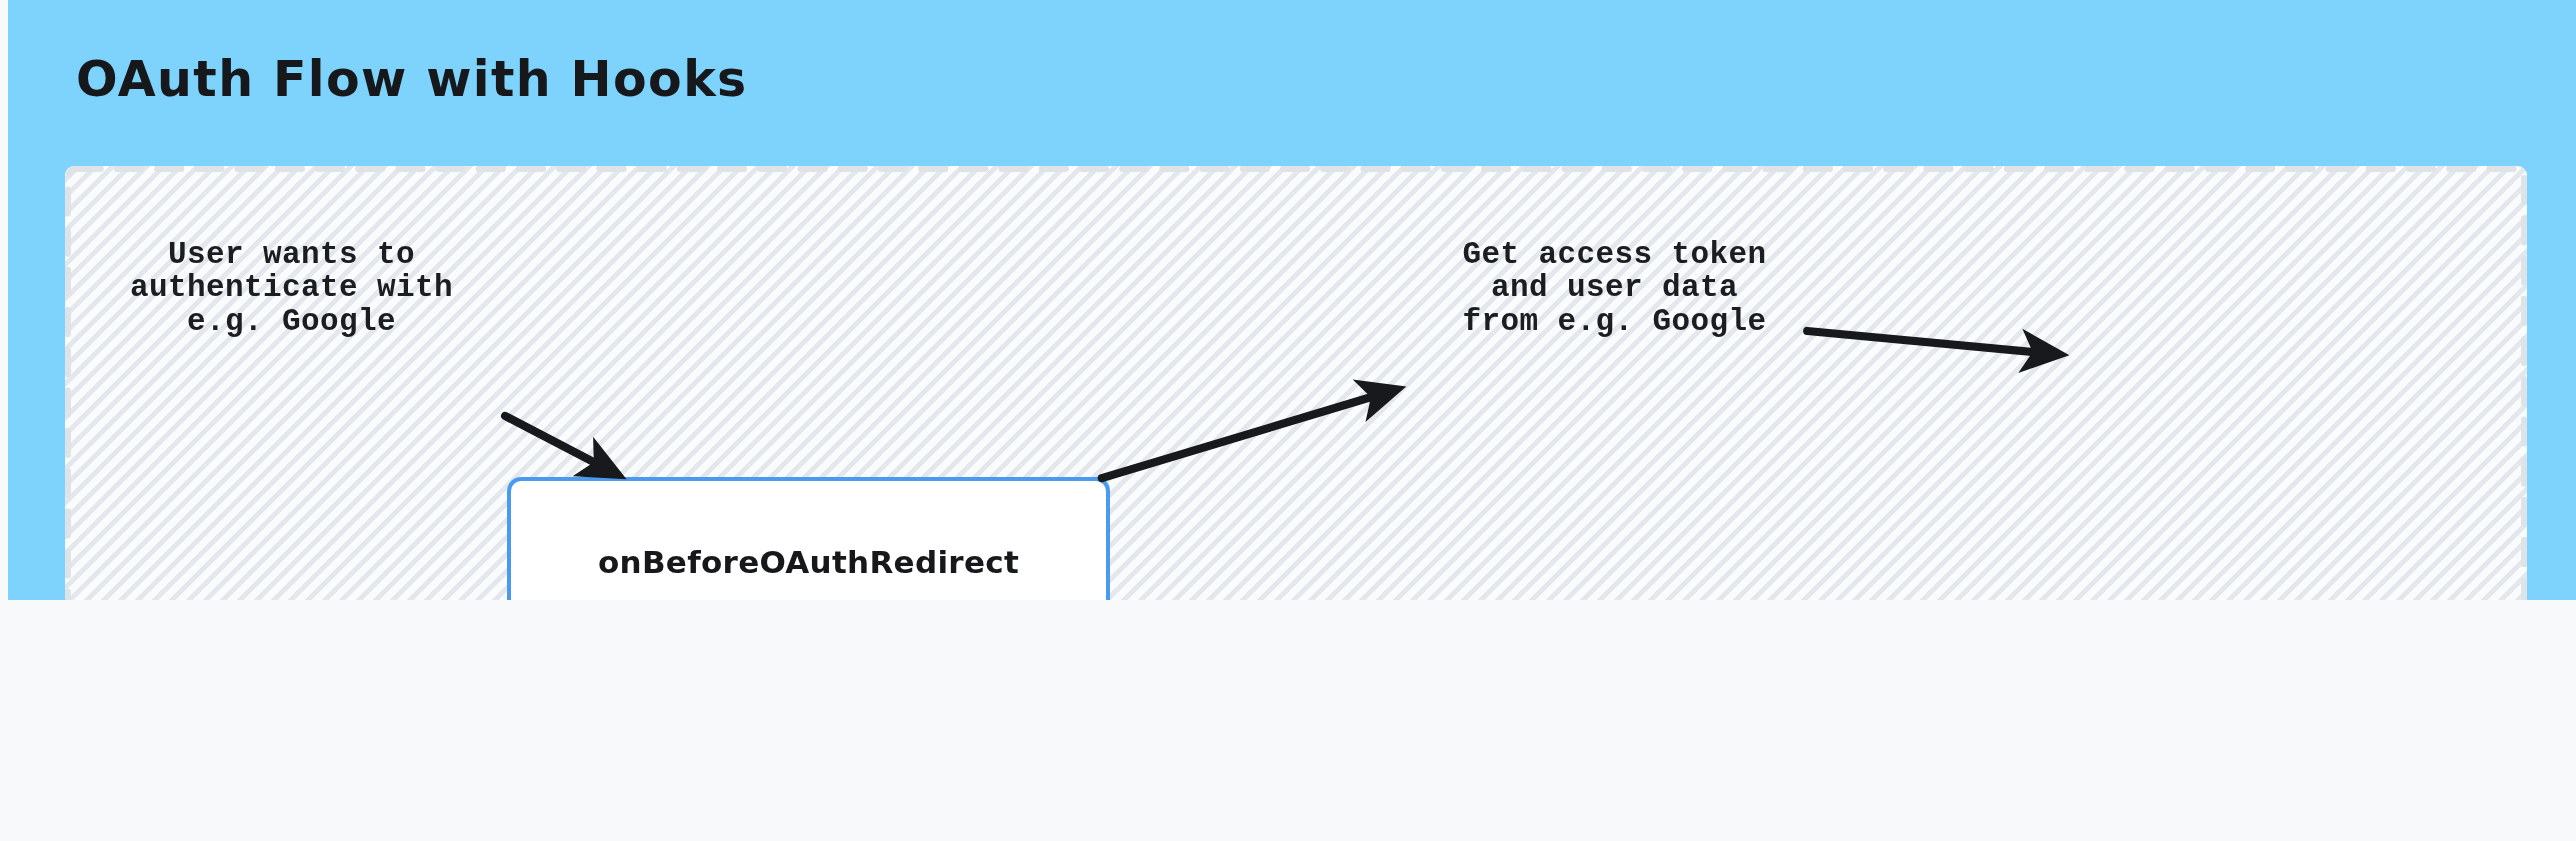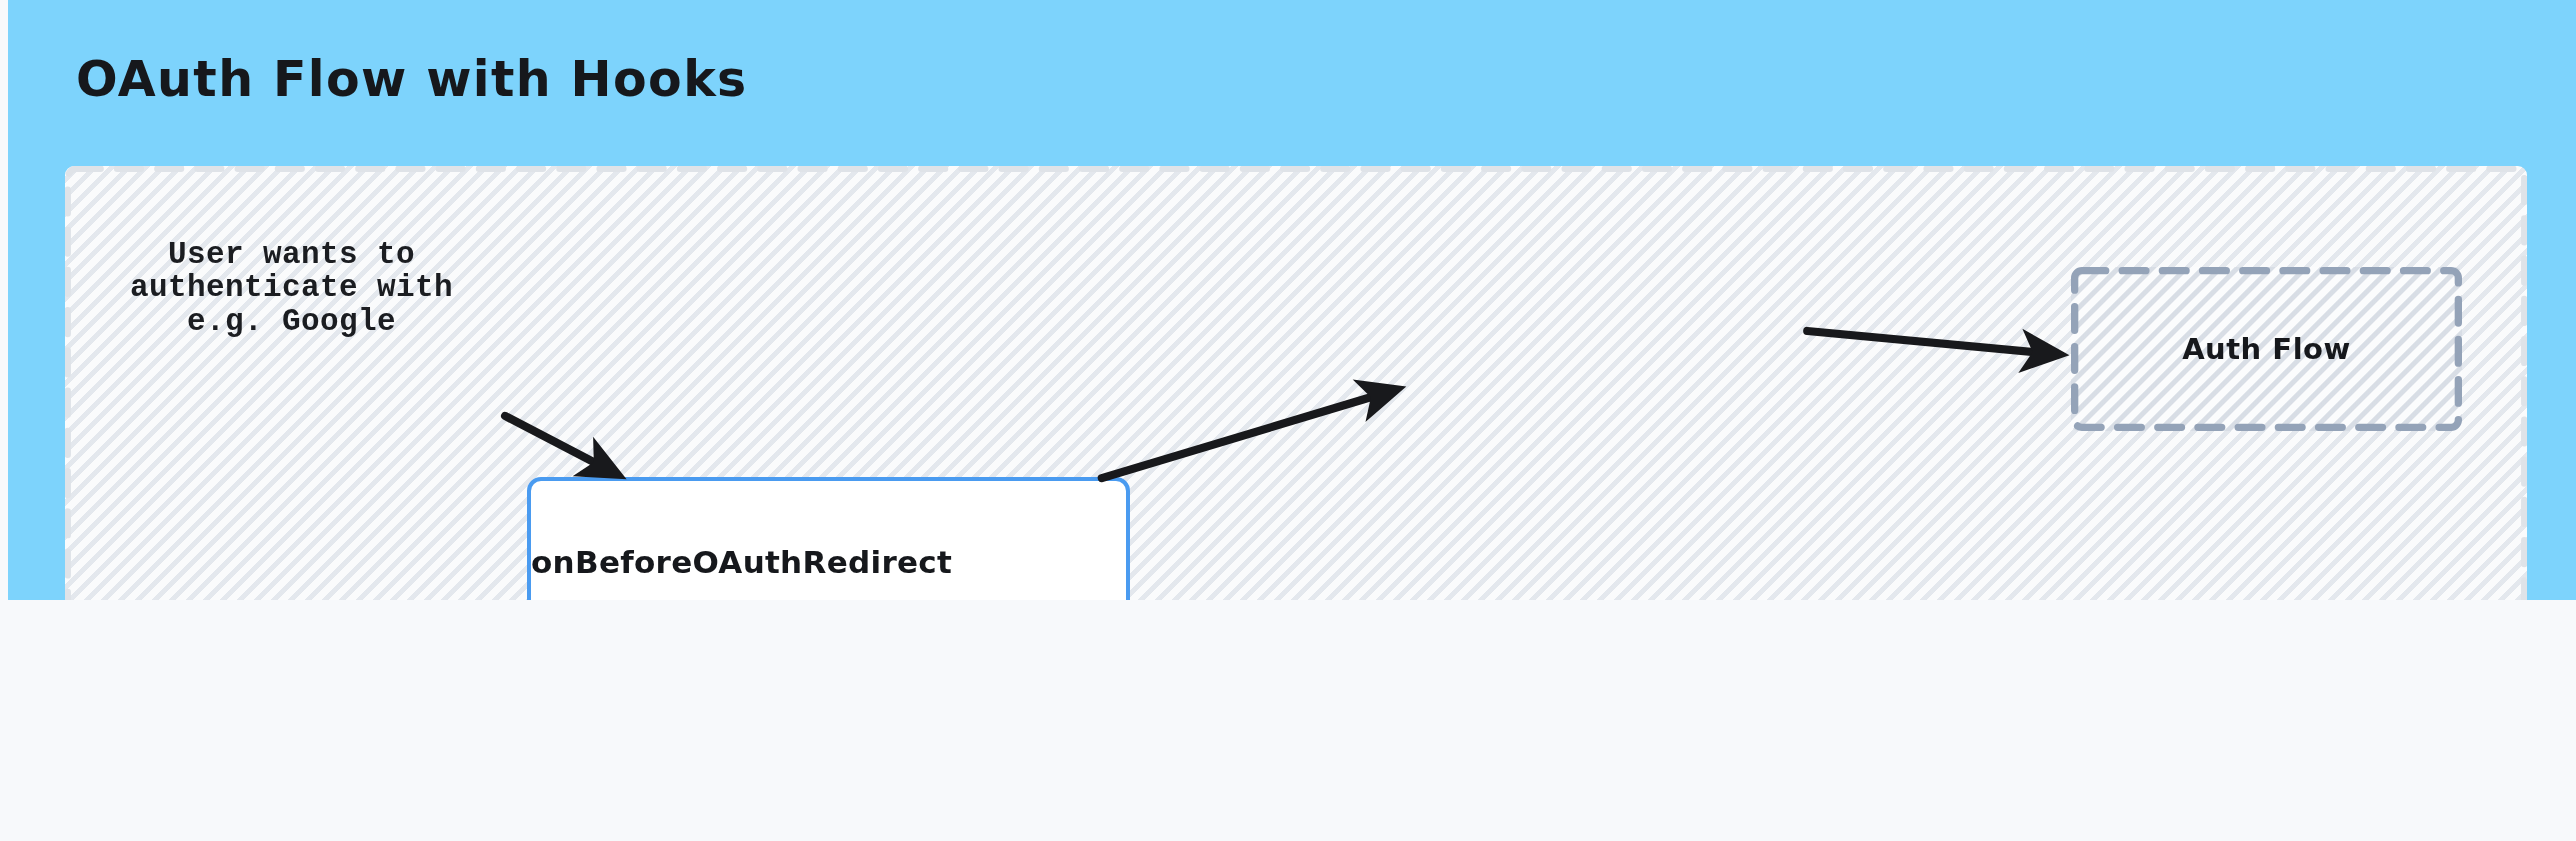--- a/index.html
+++ b/index.html
@@ -83,30 +83,31 @@
   }
   #label-token {
     left: 1387px;
     top: 238px;
     width: 439px;
   }
 
   
   .hook-node {
     position: absolute;
-    left: 519px;
+    left: 499px;
     top: 477px;
     width: 603px;
     height: 170px;
     box-sizing: border-box;
     background: #ffffff;
     border: 4.6px solid #4a9bf0;
     border-radius: 14px;
     display: flex;
     align-items: center;
+    justify-content: center;
   }
   .hook-node-label {
     font-family: "DejaVu Sans", sans-serif;
     font-size: 31px;
     font-weight: 700;
     letter-spacing: 0.3px;
     color: #16181c;
     white-space: nowrap;
   }
 
@@ -170,31 +171,28 @@
   <div class="flow-container">
     <svg class="flow-container-border" viewBox="0 0 2694 676" preserveAspectRatio="none">
       <rect x="3" y="3" width="2688" height="670" rx="10" ry="10" fill="none" stroke="#dfe3e8" stroke-width="7" stroke-dasharray="26 18" stroke-linecap="round"></rect>
     </svg>
   </div>
 
   <div class="flow-label" id="label-user">User wants to
 authenticate with
 e.g. Google</div>
 
+  <div class="flow-label" id="label-token">Get access token
+and user data
+from e.g. Google</div>
 
   <div class="hook-node">
     <span class="hook-node-label">onBeforeOAuthRedirect</span>
   </div>
 
-  <div class="group-node">
-    <svg class="group-node-border" viewBox="0 0 428 180" preserveAspectRatio="none">
-      <rect x="4" y="4" width="420" height="172" rx="8" ry="8" fill="none" stroke="#94a3b8" stroke-width="8" stroke-dasharray="26 18" stroke-linecap="round"></rect>
-    </svg>
-    <span class="group-node-label">Auth Flow</span>
-  </div>
 
   <svg class="arrow-layer" viewBox="0 0 2819 921">
     <defs>
       <marker id="arrowhead" markerWidth="7" markerHeight="7" refX="4.4" refY="3" orient="auto" markerUnits="strokeWidth">
         <path d="M0.4,0.3 L6.4,3 L0.4,5.7 L1.9,3 Z" fill="#18191c"></path>
       </marker>
     </defs>
 
     <path d="M544,455 L661,516" fill="none" stroke="#18191c" stroke-width="9" stroke-linecap="round" marker-end="url(#arrowhead)"></path>
 

